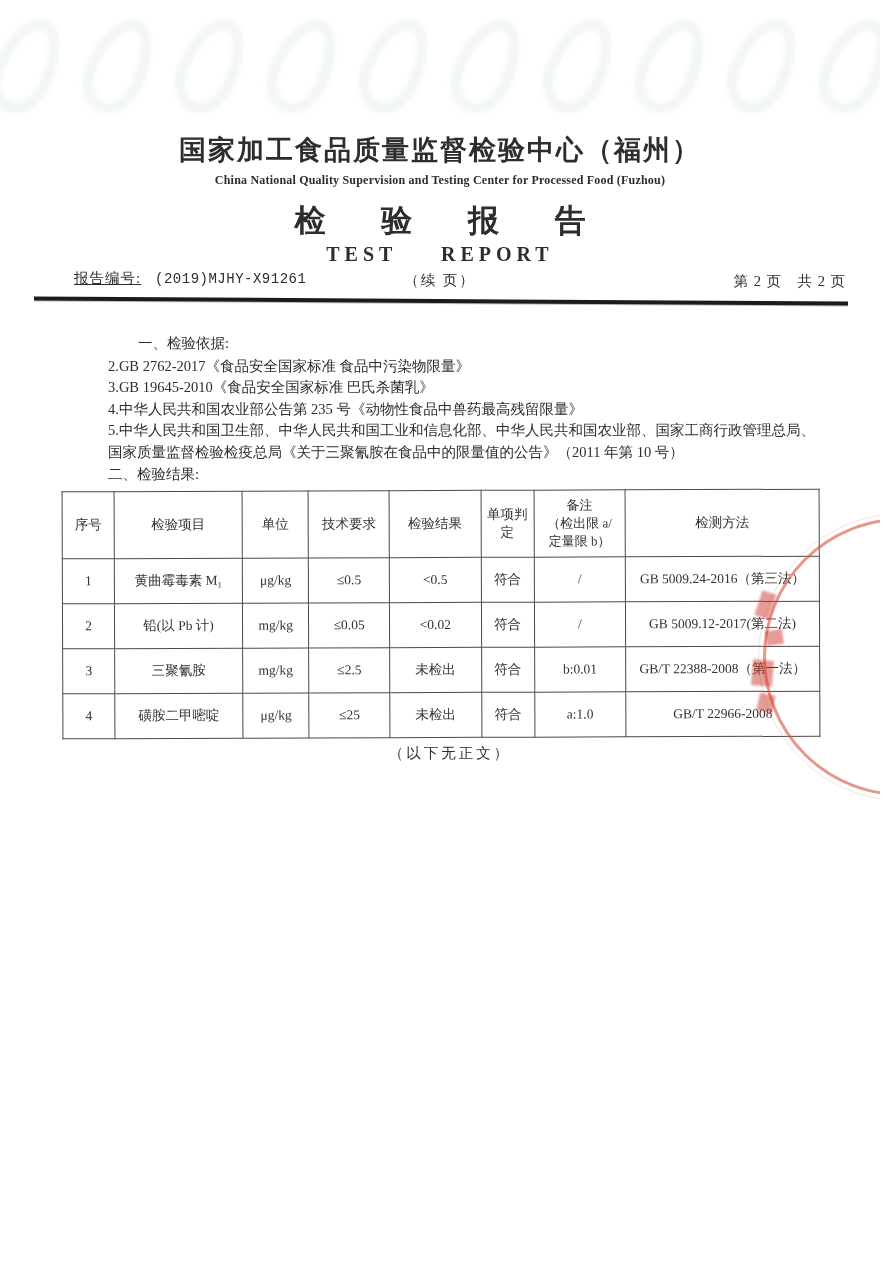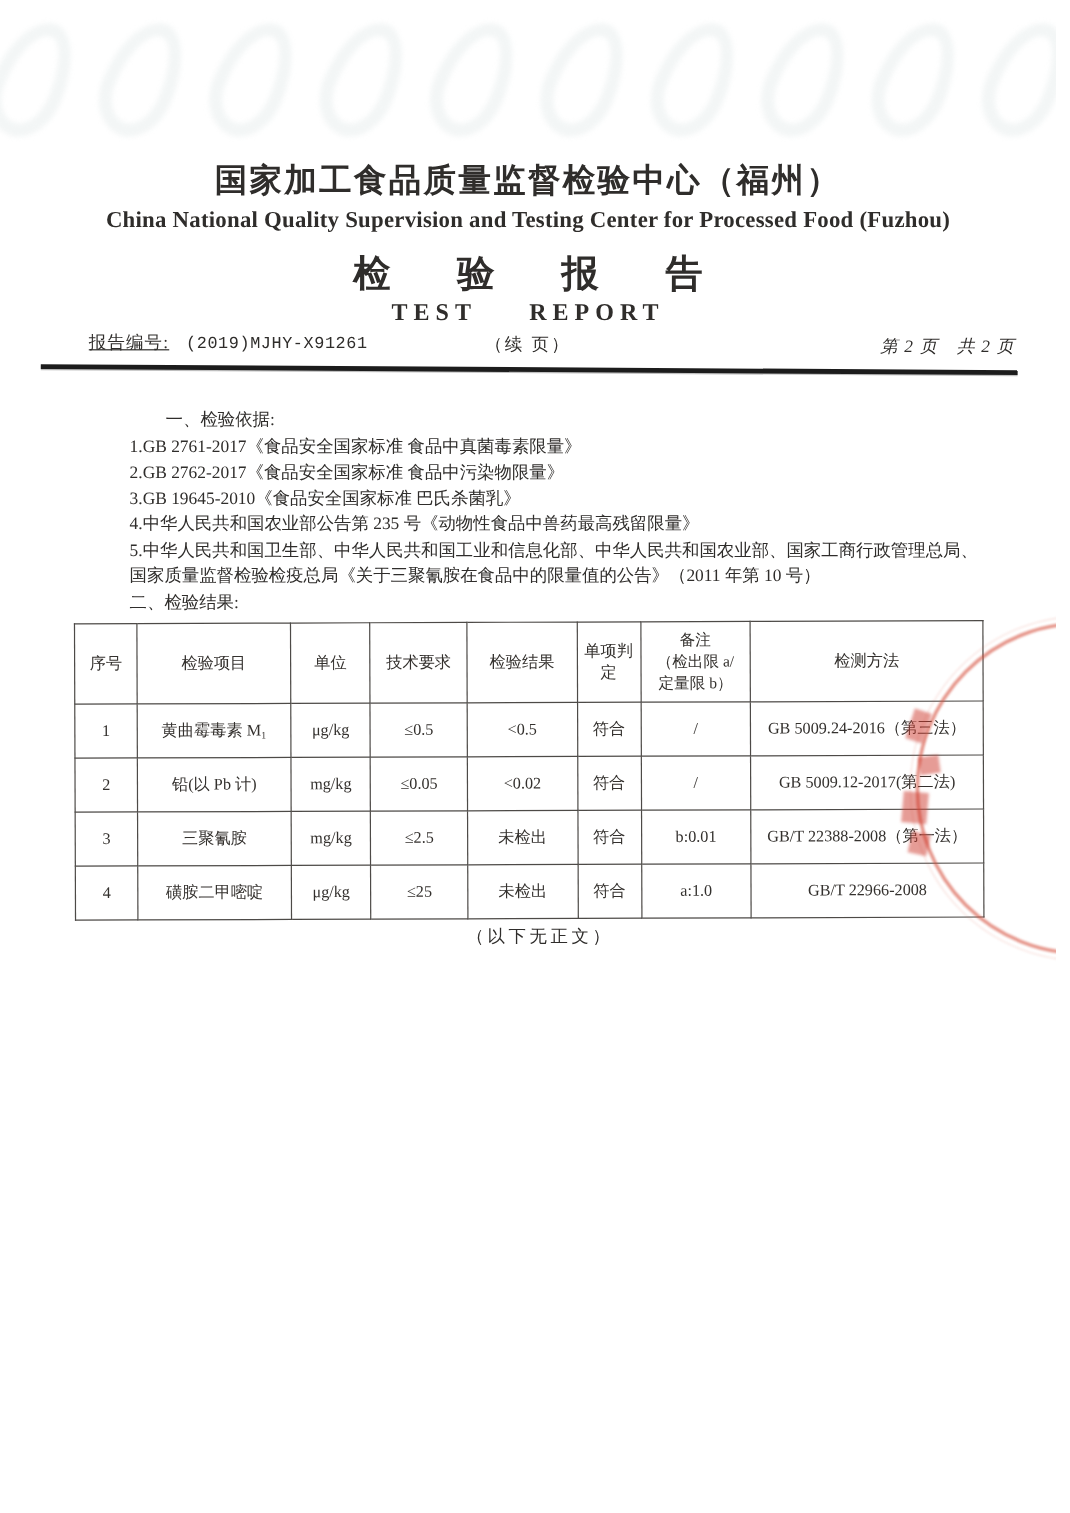--- a/index.html
+++ b/index.html
@@ -7,28 +7,28 @@
     position:relative;width:880px;height:1261px;background:#fff;overflow:hidden;
     font-family:"Liberation Serif","DejaVu Serif",serif;color:#2f2d2b;
   }
   
   .wm-band{position:absolute;top:16px;left:-10px;right:-10px;display:flex;justify-content:space-between;padding:0 6px;}
   .wm{display:block;width:38px;height:78px;border:11px solid #f3f6f6;border-radius:55% 45% 50% 50%/62% 58% 42% 38%;
       transform:rotate(22deg);filter:blur(2px);}
   
   .hdr{padding-top:132px;text-align:center;}
   .org-cn{font-size:27px;font-weight:bold;letter-spacing:2px;}
-  .org-en{font-size:19px;font-weight:bold;margin-top:5px;letter-spacing:.2px;}
+  .org-en{font-size:12px;font-weight:bold;margin-top:5px;letter-spacing:.2px;}
   .title-cn{font-size:31px;font-weight:bold;letter-spacing:24px;margin-top:12px;text-indent:24px;font-family:Liberation Serif, serif;}
   .title-en{font-size:20px;font-weight:bold;letter-spacing:5px;word-spacing:34px;margin-top:1px;}
   .meta{position:relative;margin-top:3px;padding:0 36px 0 74px;font-size:14.5px;height:22px;text-align:left;}
   .meta .no-label{letter-spacing:1px;text-decoration:underline;}
   .meta .no-val{margin-left:14px;font-family:Liberation Mono, monospace;font-size:14px;letter-spacing:.5px;}
   .meta .cont{position:absolute;left:50%;transform:translateX(-50%);top:2px;letter-spacing:2px;}
-  .meta .pg{position:absolute;right:34px;top:3px;letter-spacing:1px;font-style:italic;}
+  .meta .pg{position:absolute;right:34px;top:3px;letter-spacing:1px;}
   .rule{height:4px;background:#1c1c1c;margin:8px 32px 0 34px;transform:rotate(.35deg);box-shadow:0 1px 0 rgba(0,0,0,.25);}
   
   .main{padding:14px 60px 0 108px;font-size:14.5px;line-height:21.5px;margin-top:16px;}
   .b-heading{margin:0 0 1px 30px;}
   .basis-item{margin:0;max-width:726px;}
   .r-heading{margin:1px 0 4px 0;}
   
   table.res{border-collapse:collapse;margin:4px 0 0 -46px;transform:rotate(-.2deg);
     font-size:13.5px;color:#34312e;}
   table.res th,table.res td{border:1px solid #4d4a47;text-align:center;padding:2px 4px;font-weight:normal;}
@@ -74,21 +74,20 @@
     <div class="meta">
       <span class="no-label">报告编号:</span><span class="no-val">(2019)MJHY-X91261</span>
       <span class="cont">（续 页）</span>
       <span class="pg">第 2 页　共 2 页</span>
     </div>
     <div class="rule"></div>
   </div>
 
   <div class="main">
     <p class="b-heading">一、检验依据:</p>
-    <div class="basis-item">1.GB 2761-2017《食品安全国家标准 食品中真菌毒素限量》</div>
     <div class="basis-item">2.GB 2762-2017《食品安全国家标准 食品中污染物限量》</div>
     <div class="basis-item">3.GB 19645-2010《食品安全国家标准 巴氏杀菌乳》</div>
     <div class="basis-item">4.中华人民共和国农业部公告第 235 号《动物性食品中兽药最高残留限量》</div>
     <div class="basis-item">5.中华人民共和国卫生部、中华人民共和国工业和信息化部、中华人民共和国农业部、国家工商行政管理总局、国家质量监督检验检疫总局《关于三聚氰胺在食品中的限量值的公告》（2011 年第 10 号）</div>
     <p class="r-heading">二、检验结果:</p>
 
     <table class="res">
       <colgroup>
         <col style="width:53px">
           <col style="width:131px">

